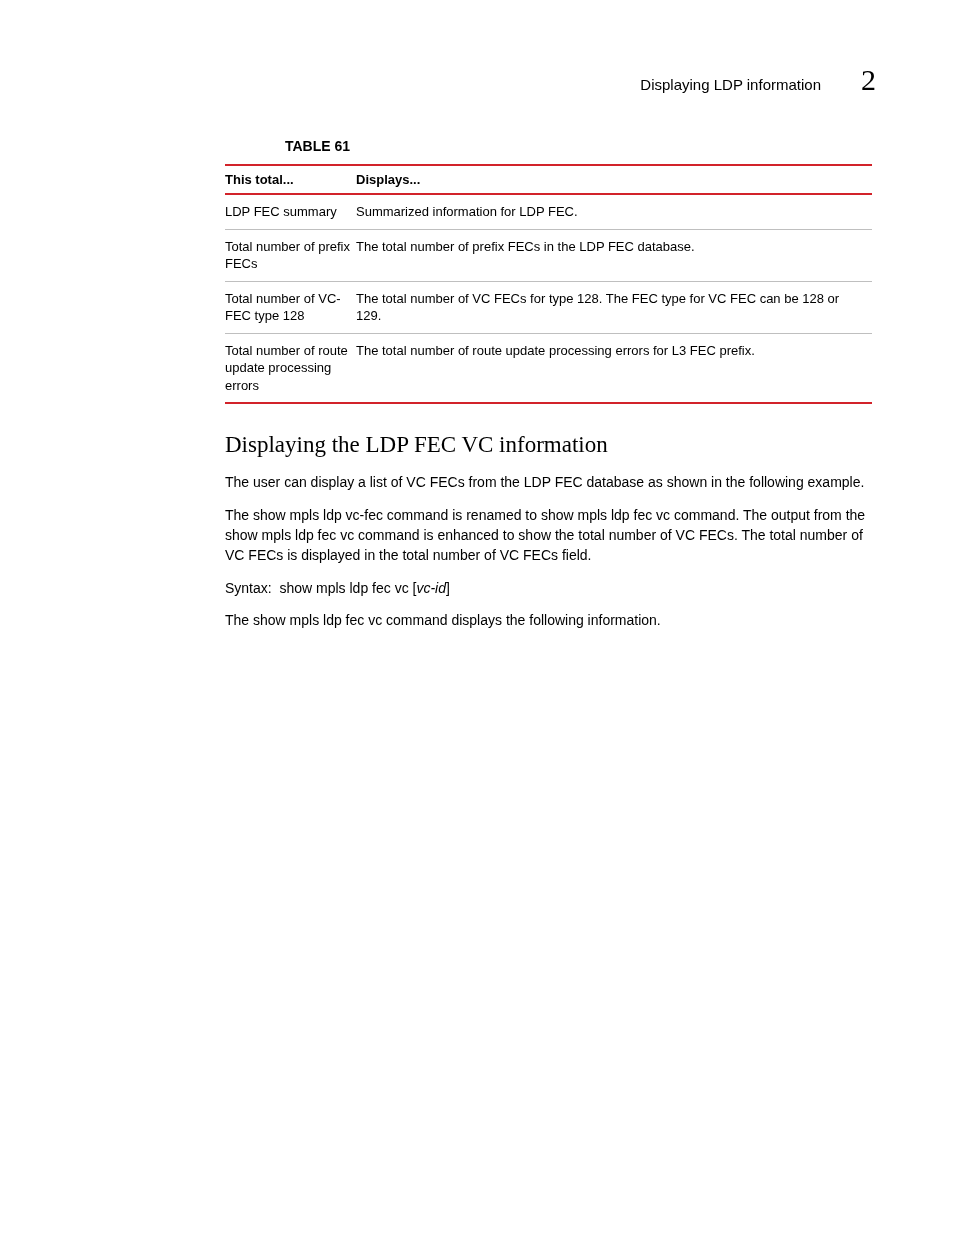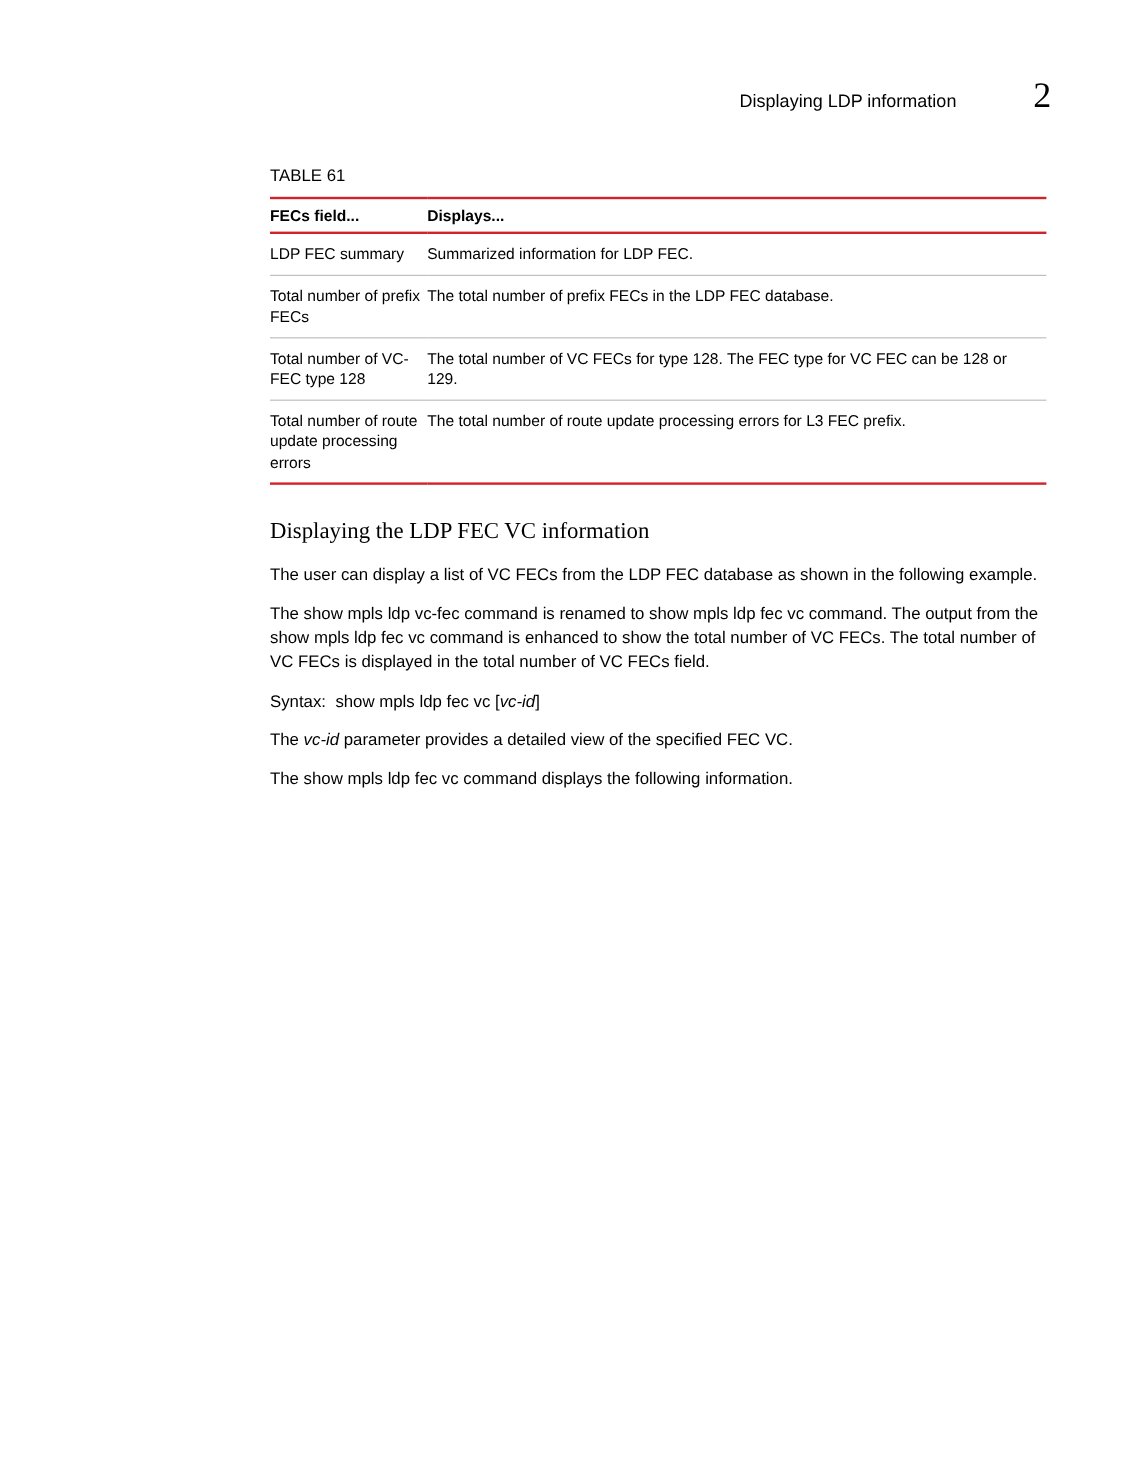--- a/index.html
+++ b/index.html
@@ -19,21 +19,20 @@
   }
   .header-row {
     position: absolute;
     top: 63px;
     left: 0;
     right: 0;
     padding-right: 78px;
     display: flex;
     justify-content: flex-end;
     align-items: baseline;
-    gap: 24px;
   }
   .header-title {
     font-size: 15px;
     color: #000;
   }
   .header-num {
     font-family: Georgia, 'Times New Roman', serif;
     font-size: 30px;
     margin-left: 40px;
     color: #000;
@@ -43,23 +42,24 @@
     top: 138px;
     left: 225px;
     width: 647px;
   }
   .table-label-row {
     display: flex;
     align-items: baseline;
     margin-bottom: 10px;
   }
   .table-label {
-    font-weight: normal;
+    font-weight: bold;
     font-size: 14px;
     width: 125px;
+    text-align: right;
   }
   .table-caption {
     font-size: 14px;
   }
   table.fec {
     width: 100%;
     border-collapse: collapse;
     font-size: 13px;
   }
   table.fec thead tr {
@@ -85,21 +85,21 @@
   table.fec tbody tr:last-child td {
     border-bottom: 2px solid #d2232a;
   }
   table.fec td:first-child,
   table.fec th:first-child {
     width: 125px;
   }
   h2.section-heading {
     font-family: Georgia, 'Times New Roman', serif;
     font-weight: normal;
-    font-size: 19px;
+    font-size: 23px;
     margin: 28px 0 14px 0;
     color: #000;
   }
   p.body {
     font-size: 14px;
     line-height: 1.45;
     margin: 0 0 12px 0;
   }
   .syntax-block {
     margin-top: 145px;
@@ -124,21 +124,21 @@
 
   <div class="content">
 
     <div class="table-label-row">
       <span class="table-label">TABLE 61</span>
     </div>
 
     <table class="fec">
       <thead>
         <tr>
-          <th>FECs field...</th>
+          <th>This total...</th>
           <th>Displays...</th>
         </tr>
       </thead>
       <tbody>
         <tr>
           <td>LDP FEC summary</td>
           <td>Summarized information for LDP FEC.</td>
         </tr>
         <tr>
           <td>Total number of prefix FECs</td>
@@ -158,20 +158,17 @@
     <h2 class="section-heading">Displaying the LDP FEC VC information</h2>
 
     <p class="body">The user can display a list of VC FECs from the LDP FEC database as shown in the following example.</p>
     <p class="body">The show mpls ldp vc-fec command is renamed to show mpls ldp fec vc command. The output from the show mpls ldp fec vc command is enhanced to show the total number of VC FECs. The total number of VC FECs is displayed in the total number of VC FECs field.</p>
 
     <p class="body syntax-block">
       <span>Syntax:</span>&nbsp;
       <span>show mpls ldp fec vc [</span><span class="italic">vc-id</span><span>]</span>
     </p>
 
-    <p class="body after-syntax">
-      <span>The </span><span class="italic">vc-id</span><span> parameter provides a detailed view of the specified FEC VC.</span>
-    </p>
 
     <p class="body">The show mpls ldp fec vc command displays the following information.</p>
 
   </div>
 </div>
 
 </body></html>

